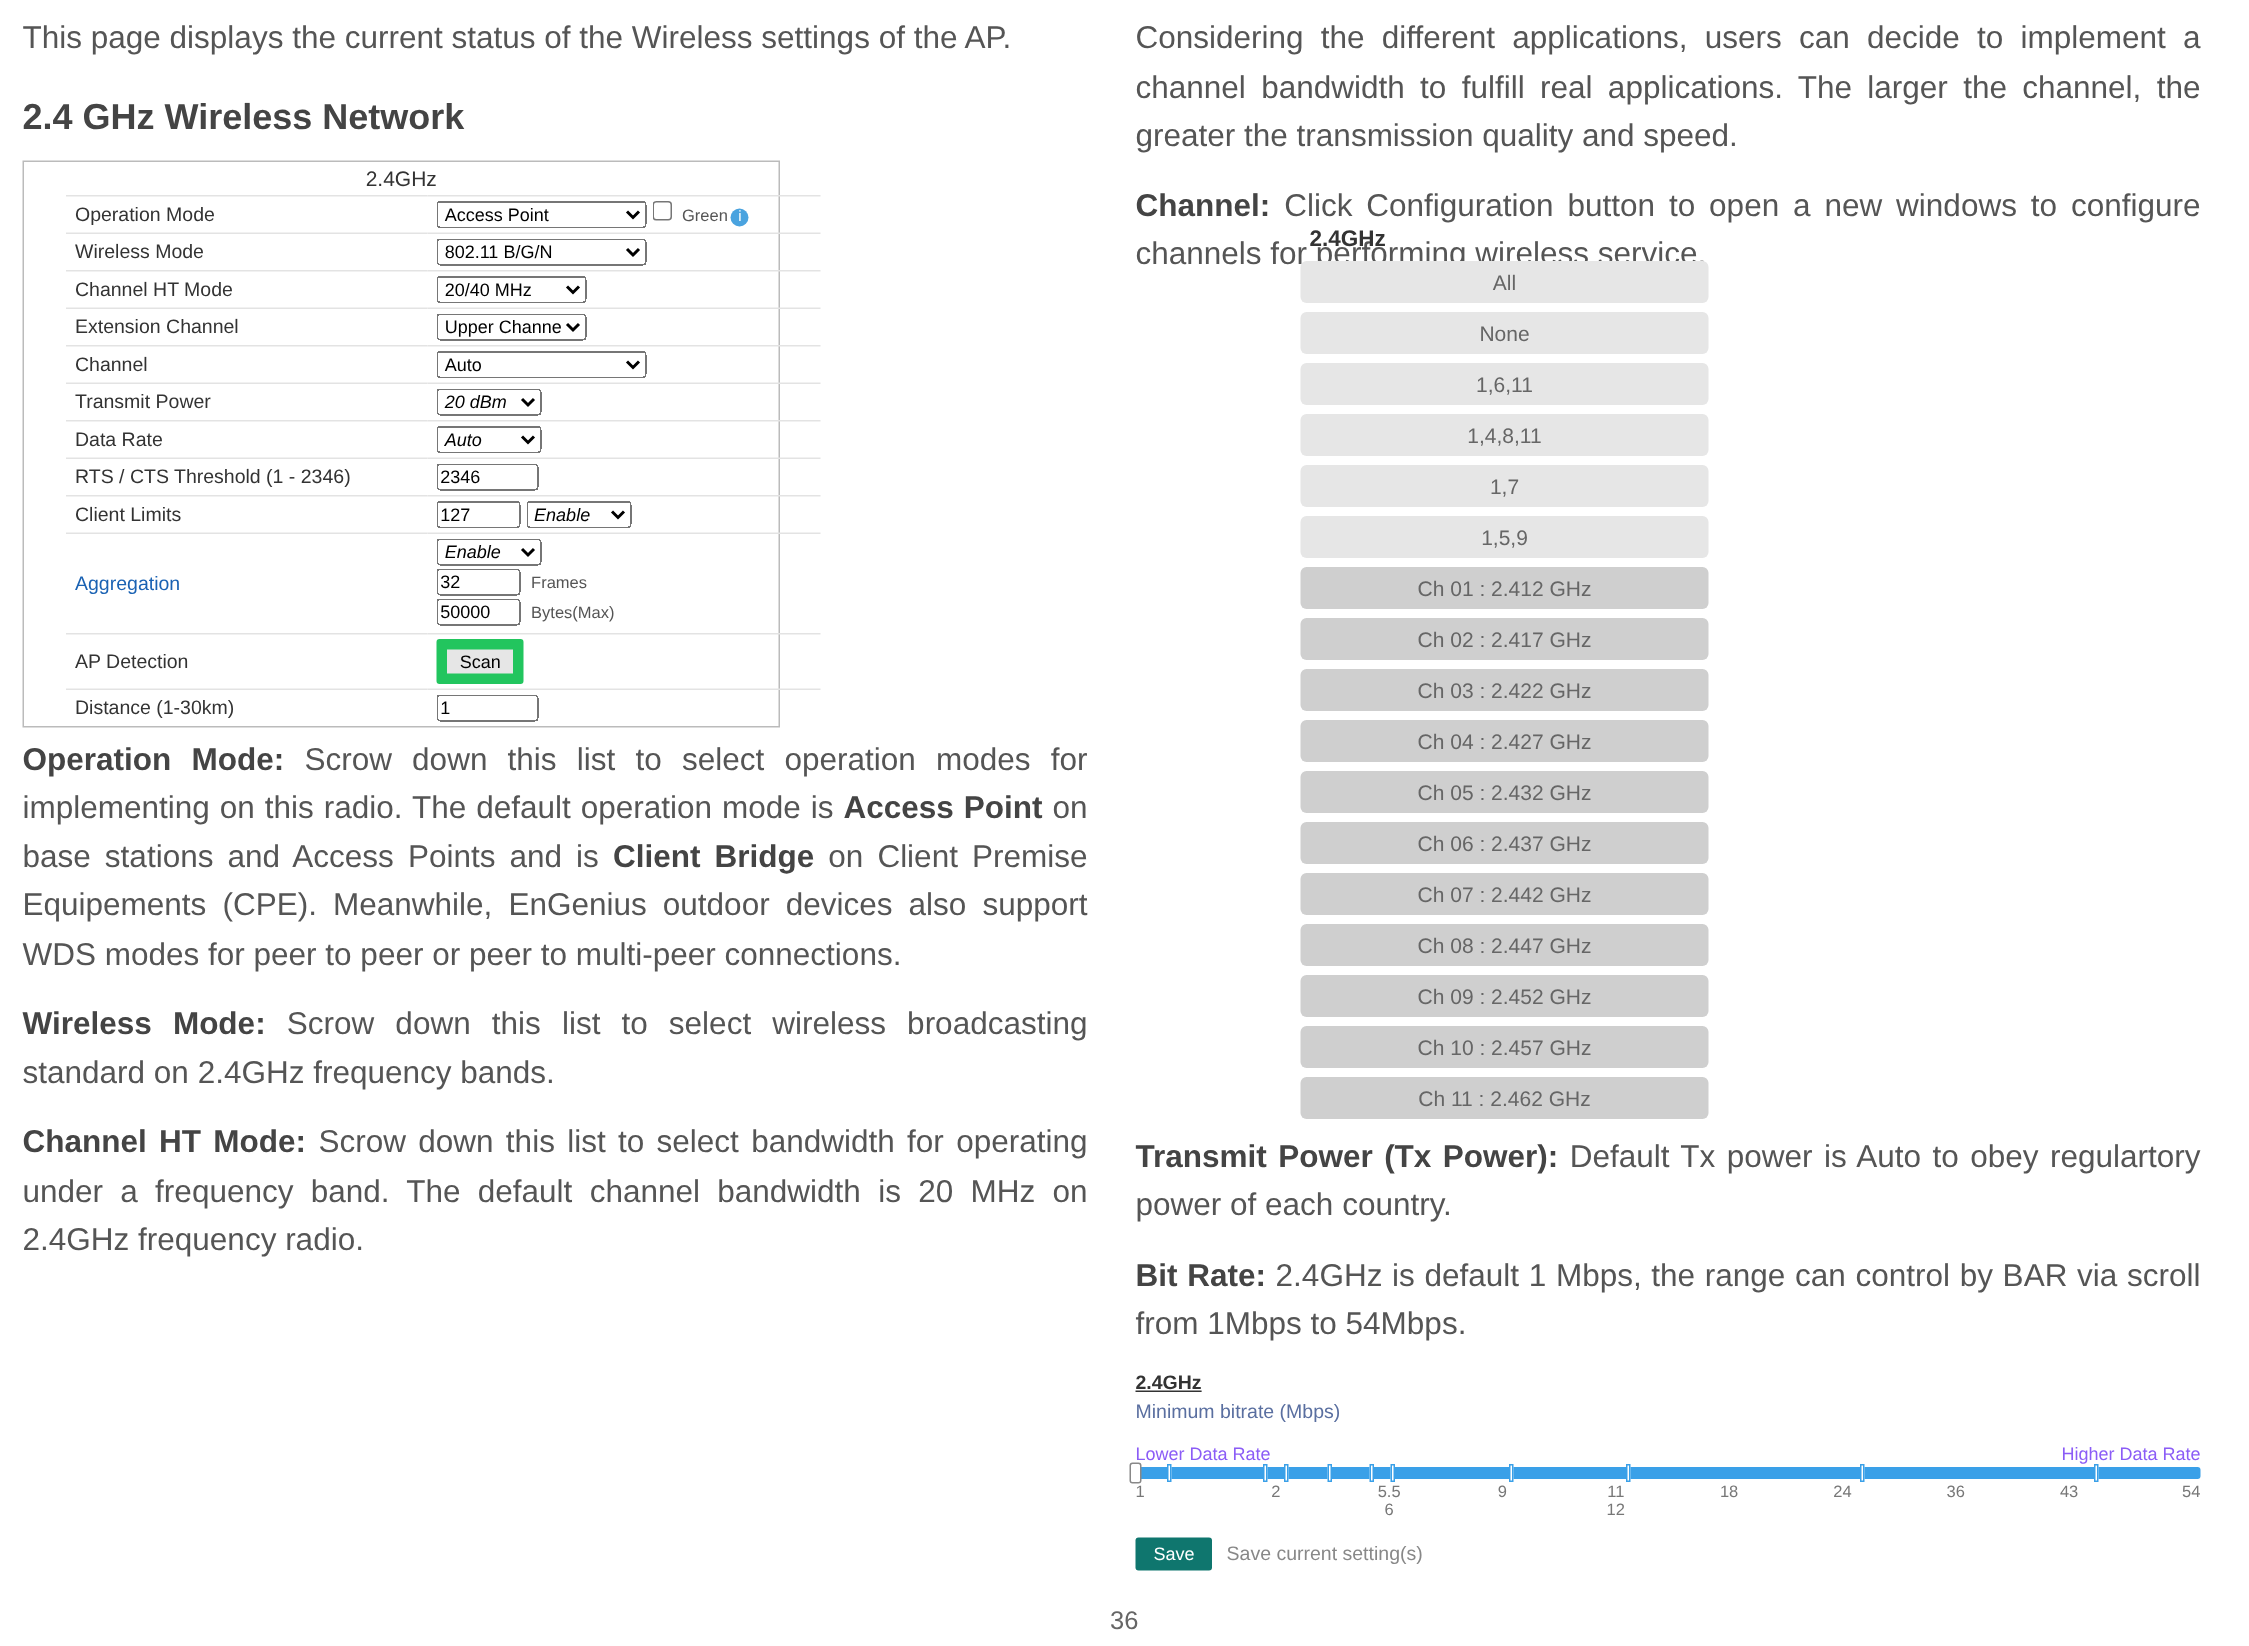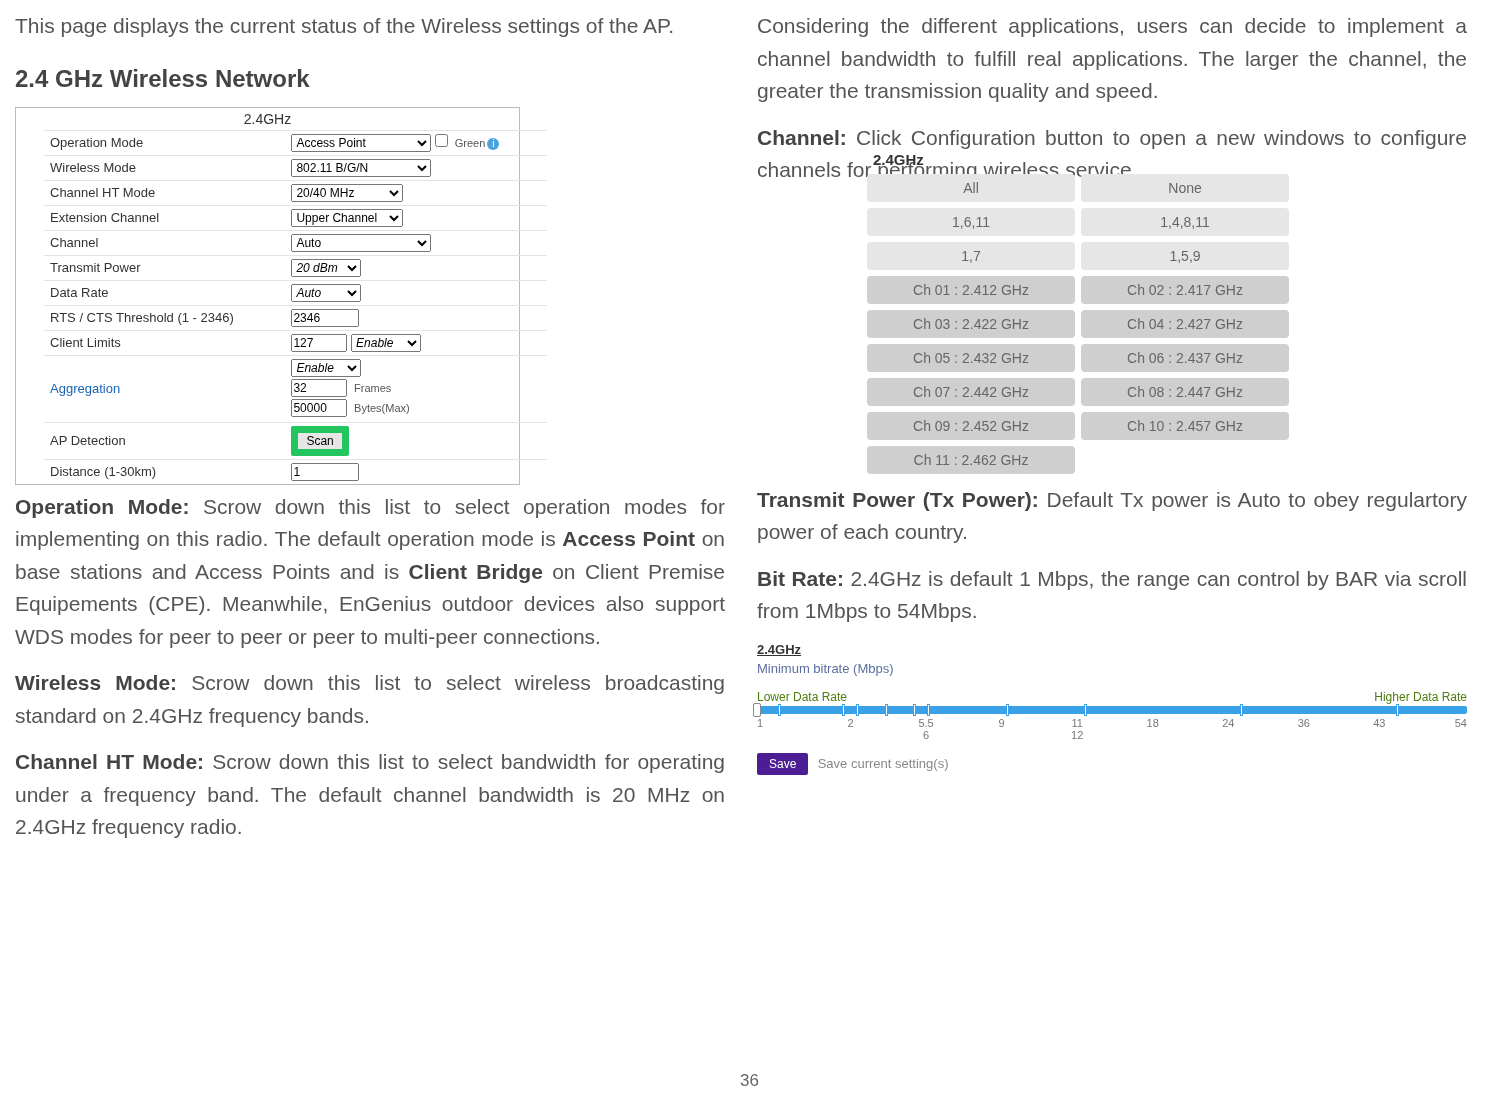--- a/index.html
+++ b/index.html
@@ -54,21 +54,21 @@
     border-top: 1px solid #e3e3e3;
     padding: 3px 6px;
     vertical-align: middle;
   }
   .settings-table td:first-child { width: 48%; }
   .settings-table select, .settings-table input[type="text"] {
     font-size: 12px;
     height: 18px;
   }
   .sel-wide { width: 140px; }
-  .sel-med { width: 112px; }
+  .sel-med { width: 100px; }
   .sel-sm { width: 70px; font-style: italic; }
   .txt-xs { width: 56px; }
   .txt-sm { width: 68px; }
   .agg-cell > div { margin-bottom: 2px; }
   .btn-sm {
     background: #e6e6e6;
     border: 7px solid #22c55e;
     padding: 1px 8px;
     font-size: 12px;
     border-radius: 2px;
@@ -95,39 +95,39 @@
   .para strong { color: #444; }
   .channel-box {
     margin-left: 110px;
     width: 490px;
     margin-top: -36px;
     margin-bottom: 10px;
   }
   .ch-title { font-weight: bold; font-size: 15px; color: #333; margin-bottom: 6px; padding-left: 6px;}
   .ch-grid { display: flex; flex-wrap: wrap; gap: 6px; }
   .ch-btn {
-    width: 208px;
+    width: 272px;
     height: 28px;
     background: #e6e6e6;
     border-radius: 4px;
     text-align: center;
     font-size: 14px;
     color: #666;
     line-height: 28px;
   }
   .ch-btn.darker { background: #cfcfcf; }
   .bitrate-box {
     border: 0;
     width: 100%;
     font-size: 12px;
     color: #333;
   }
   .br-title { font-weight: bold; font-size: 13px; text-decoration: underline; color: #333; }
   .br-sub { color: #5a6fa0; font-size: 13px; margin-top: 4px; }
-  .br-labels { display: flex; justify-content: space-between; font-size: 12px; color: #4d7c0f; margin-top: 14px;}
+  .br-labels { display: flex; justify-content: space-between; font-size: 12px; color: #8b5cf6; margin-top: 14px;}
   .br-track {
     position: relative;
     height: 8px;
     background: #3aa0e8;
     border-radius: 2px;
     margin-top: 2px;
   }
   .br-tick {
     position: absolute;
     top: -2px;
@@ -142,21 +142,21 @@
     background: #fff;
     border: 1px solid #888;
     border-radius: 2px;
   }
   .br-scale { display: flex; justify-content: space-between; font-size: 11px; color: #777; margin-top: 3px; }
   .br-scale span { width: 24px; text-align: center; }
   .br-scale span:first-child { text-align: left; width: 30px;}
   .br-scale span:last-child { text-align: right; }
   .br-save { margin-top: 12px; }
   .br-save-btn {
-    background: #4c1d95;
+    background: #0f766e;
     color: #fff;
     border: none;
     padding: 4px 12px;
     font-size: 12px;
     border-radius: 2px;
   }
   .br-save-note { font-size: 13px; color: #888; margin-left: 6px; }
   .page-num {
     position: absolute;
     bottom: 6px;

